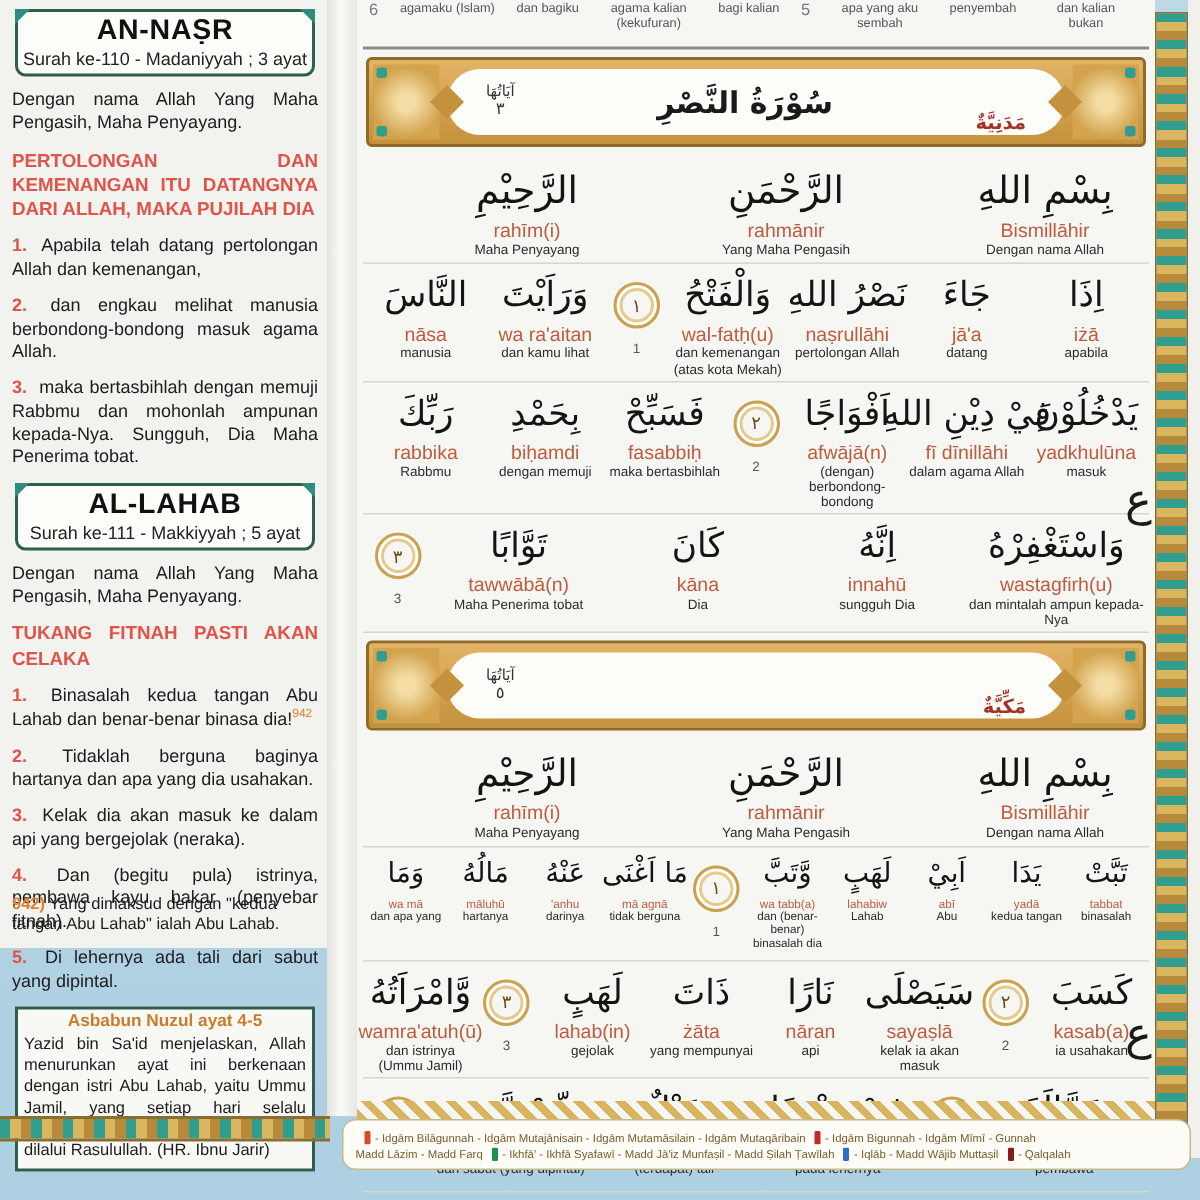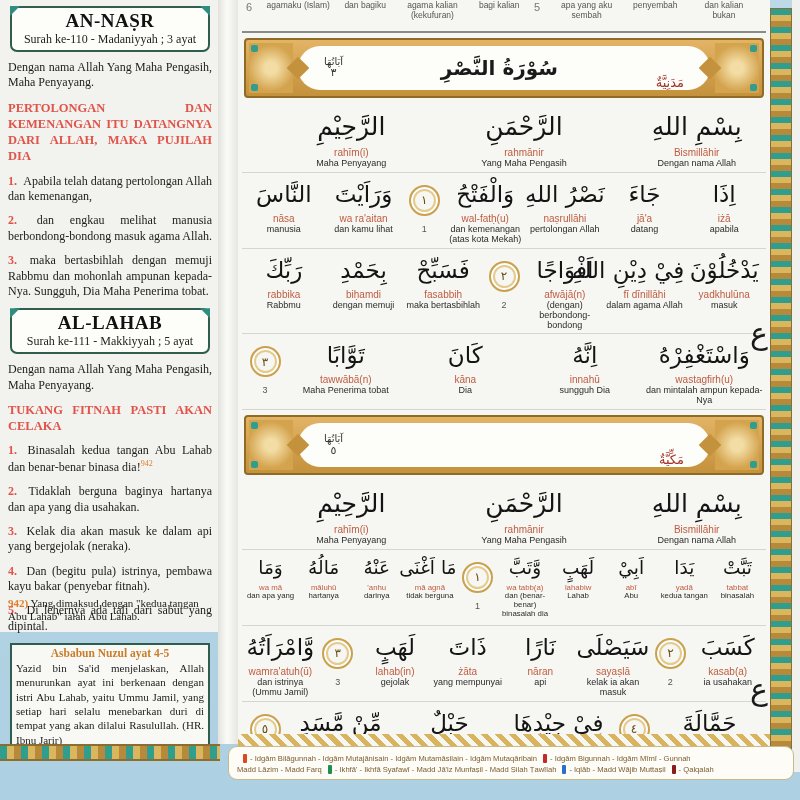--- a/index.html
+++ b/index.html
@@ -7,21 +7,21 @@
     width:800px;height:800px;
     font-family:"Liberation Sans","DejaVu Sans",sans-serif;
     background:#b7d4e4;
     overflow:hidden;
   }
   .photo{position:relative;width:800px;height:800px;background:linear-gradient(#bdd8e6,#add0e2);}
   .right-edge{position:absolute;left:792px;top:0;width:8px;height:772px;background:#f0f0ec;}
   
   .left-page{
     position:absolute;left:0;top:0;width:218px;height:632px;
-    background:#f2f2ee;box-sizing:border-box;padding:4px 6px 0 8px;font-family:Liberation Serif, serif;
+    background:#f2f2ee;box-sizing:border-box;padding:4px 6px 0 8px;
   }
   .gutter{position:absolute;left:218px;top:0;width:20px;height:744px;
     background:linear-gradient(90deg,#e3e3de,#fafaf7 45%,#e7e7e2);}
   .surah-box{
     border:2px solid #2f5d4e;border-radius:7px;background:#fdfdfa;
     text-align:center;padding:2px 2px 3px;margin:2px 2px 8px;position:relative;
   }
   .surah-box::before,.surah-box::after{
     content:"";position:absolute;width:10px;height:10px;background:#2f8d80;top:-2px;
   }
@@ -59,31 +59,31 @@
   .bord.l::before{left:2px;top:2px;} .bord.l::after{left:2px;bottom:2px;}
   .bord.r::before{right:2px;top:2px;} .bord.r::after{right:2px;bottom:2px;}
   .cartouche{position:absolute;left:52px;right:52px;top:6px;bottom:6px;background:#fdfdfa;
     border-radius:26px;display:flex;align-items:center;justify-content:space-between;
     padding:0 26px;z-index:2;}
   .cartouche::before,.cartouche::after{content:"";position:absolute;width:16px;height:16px;
     background:#c4913c;transform:rotate(45deg);top:50%;margin-top:-8px;}
   .cartouche::before{left:-8px;} .cartouche::after{right:-8px;}
   .arab{font-family:"DejaVu Sans",sans-serif;direction:rtl;unicode-bidi:isolate;}
   .sname{font-size:20px;font-weight:bold;color:#1a1a1a;white-space:nowrap;}
-  .origin{font-size:13px;color:#a33327;font-weight:normal;margin-top:29px;}
+  .origin{font-size:13px;color:#a33327;font-weight:bold;margin-top:29px;}
   .ayat-cnt{text-align:center;line-height:1.05;color:#333;}
   .ayat-cnt .ayl{font-size:10px;} .ayat-cnt .ayn{font-size:11px;}
   
   .basmalah{display:flex;justify-content:center;gap:34px;padding:8px 0 4px 40px;border-bottom:1px solid #d6d6d0;}
   .wrow{display:flex;justify-content:space-between;align-items:flex-start;
     padding:6px 2px 3px;border-bottom:1px solid #d6d6d0;min-height:66px;}
-  .wcell{flex:1 1 0;min-width:0;display:flex;flex-direction:column;text-align:center;}
+  .wcell{flex:1 1 0;min-width:0;display:flex;flex-direction:column;align-items:center;text-align:center;}
   .wcell .ar{font-size:23px;color:#141414;white-space:nowrap;line-height:1.35;}
   .basmalah .ar{font-size:25px;}
-  .wcell .tr{font-size:10px;color:#bf5b3f;margin-top:3px;line-height:1.1;}
+  .wcell .tr{font-size:13px;color:#bf5b3f;margin-top:3px;line-height:1.1;}
   .wcell .mean{font-size:9px;color:#2b2b2b;line-height:1.12;}
   .dense .wcell .ar{font-size:18.5px;}
   .dense .wcell .tr,.dense .wcell .mean{font-size:7.8px;}
   .acell{flex:0 0 42px;display:flex;flex-direction:column;align-items:center;}
   .acircle{width:27px;height:27px;margin-top:6px;border:2px solid #c9a14f;border-radius:50%;
     box-shadow:inset 0 0 0 2px #fff,inset 0 0 0 4px #e4cb8d;
     display:flex;align-items:center;justify-content:center;
     font-family:"DejaVu Sans",sans-serif;font-size:12px;color:#6b4c12;}
   .anum{font-size:9px;color:#555;margin-top:8px;}
   .ruku{position:absolute;left:748px;width:22px;text-align:center;

